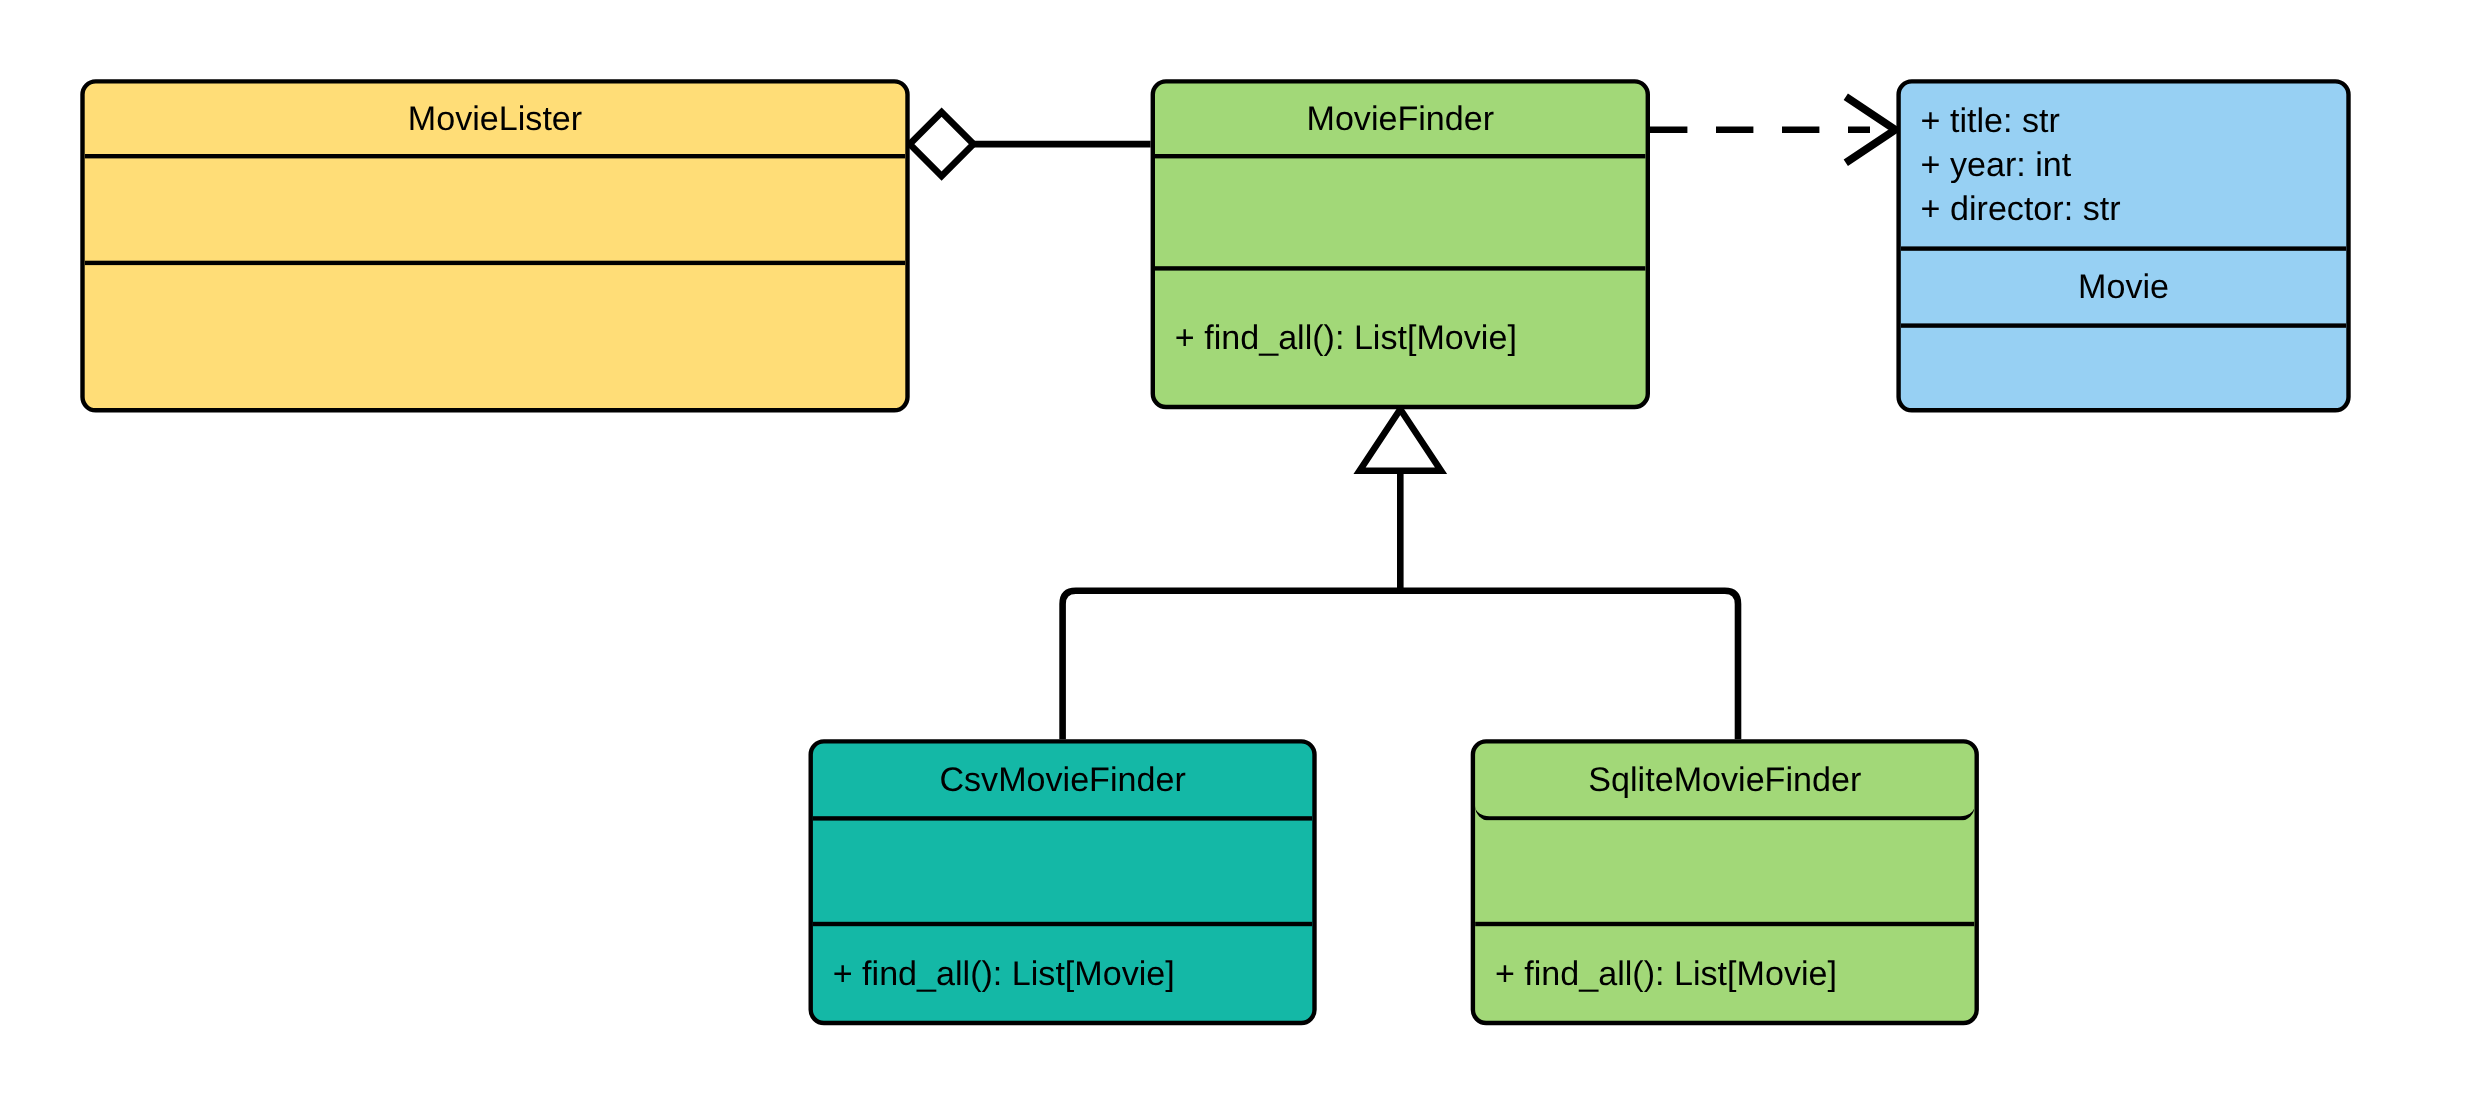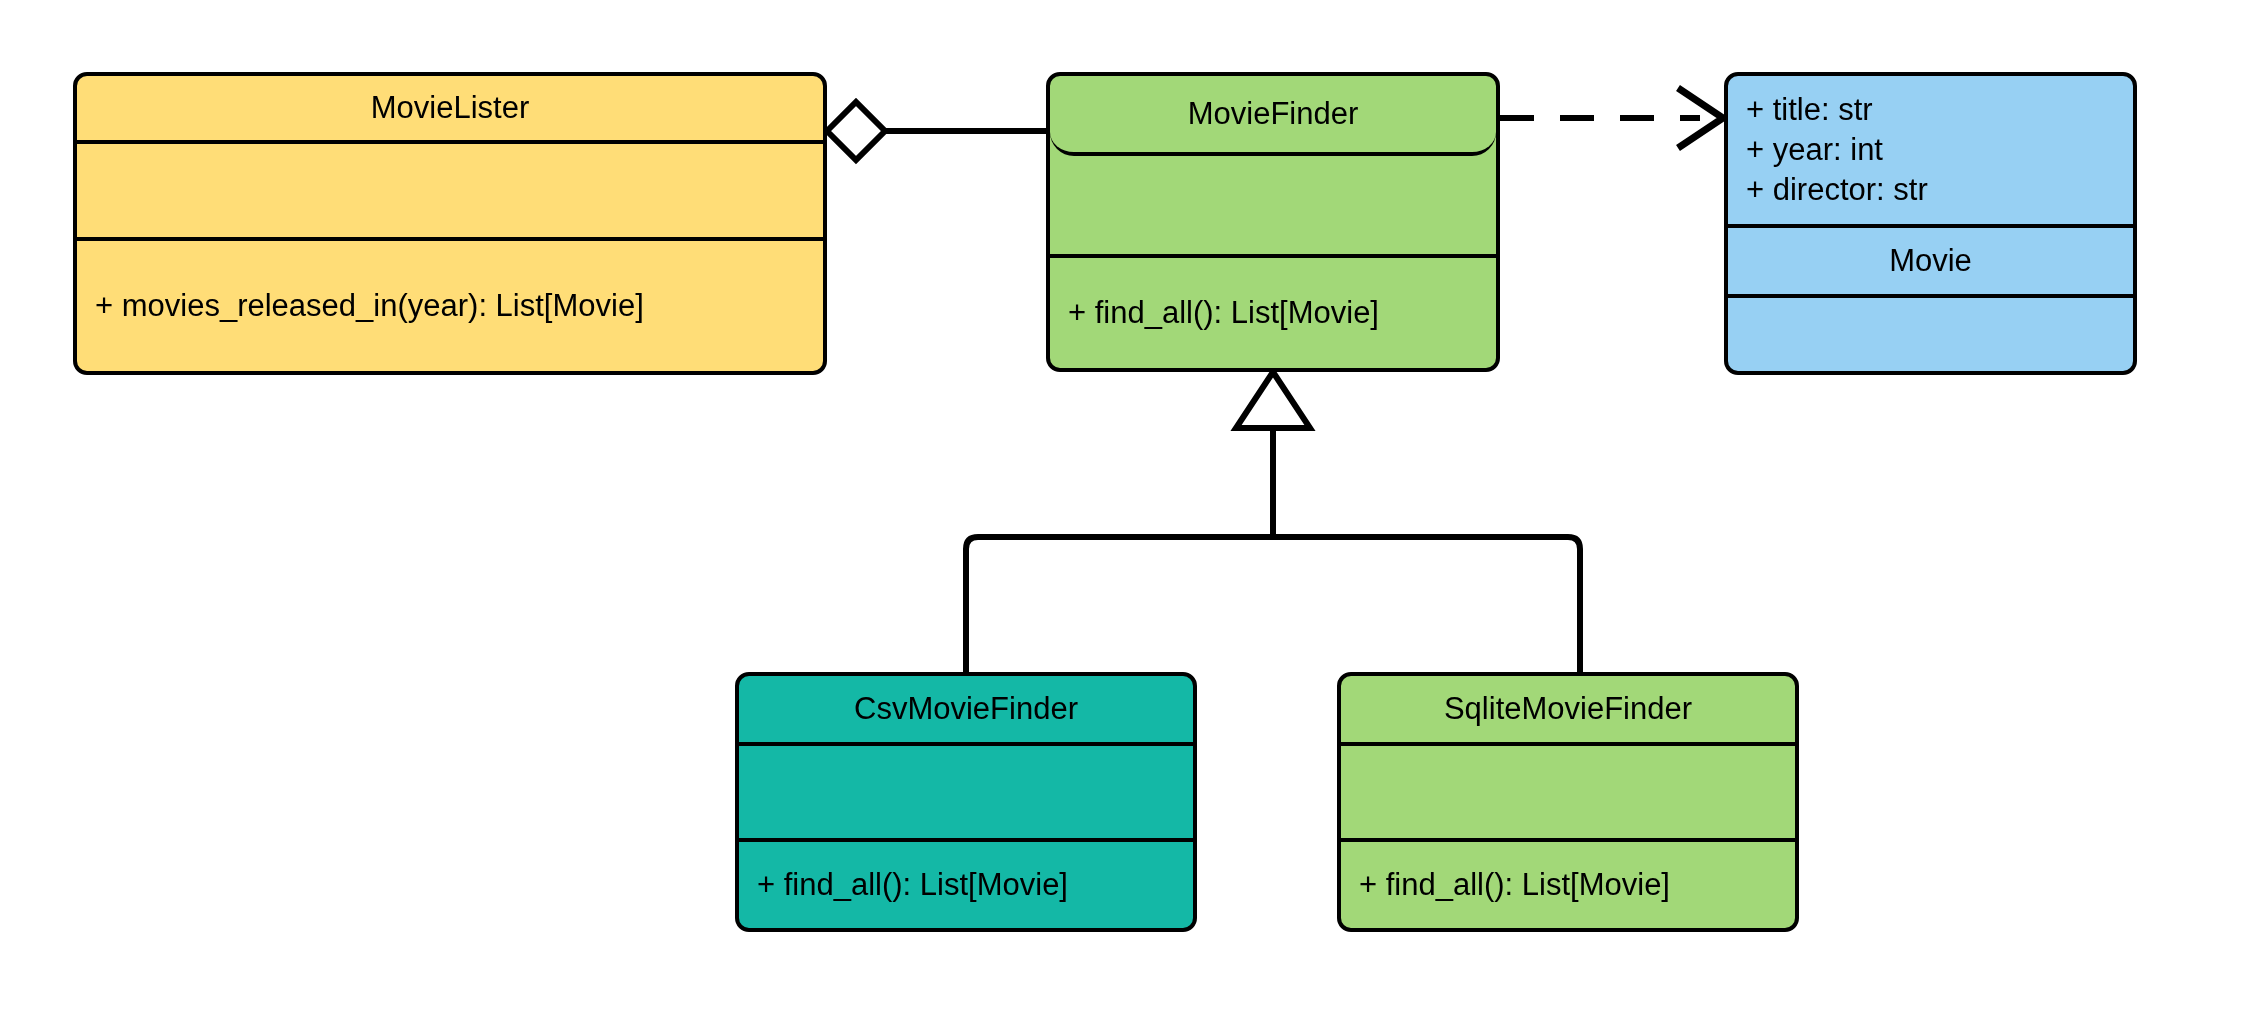--- a/index.html
+++ b/index.html
@@ -92,26 +92,25 @@
       <polygon points="1273,372 1310,428 1236,428" fill="#FFFFFF" stroke="#000000" stroke-width="6" stroke-linejoin="miter"></polygon>
     </g>
   </svg>
 
   <div class="uml-class" style="left:73px; top:72px; width:754px; height:303px; background:#FFDD77;">
     <div class="compartment divided" style="height:68px;">
       <div class="class-name">MovieLister</div>
     </div>
     <div class="compartment divided" style="height:97px;"></div>
     <div class="compartment members" style="flex:1;">
-      <div class="member-line">+ movies_released_in(year): List[Movie]</div>
     </div>
   </div>
 
   <div class="uml-class" style="left:1046px; top:72px; width:454px; height:300px; background:#A2D878;">
-    <div class="compartment divided" style="height:80px;border-radius:24px;">
+    <div class="compartment divided" style="height:68px;">
       <div class="class-name">MovieFinder</div>
     </div>
     <div class="compartment divided" style="height:102px;"></div>
     <div class="compartment members single" style="flex:1;">
       <div class="member-line">+ find_all(): List[Movie]</div>
     </div>
   </div>
 
   <div class="uml-class" style="left:1724px; top:72px; width:413px; height:303px; background:#97D0F3;">
     <div class="compartment divided members" style="height:152px;">
@@ -129,21 +128,21 @@
     <div class="compartment divided" style="height:70px;">
       <div class="class-name">CsvMovieFinder</div>
     </div>
     <div class="compartment divided" style="height:96px;"></div>
     <div class="compartment members single" style="flex:1;">
       <div class="member-line">+ find_all(): List[Movie]</div>
     </div>
   </div>
 
   <div class="uml-class" style="left:1337px; top:672px; width:462px; height:260px; background:#A2D878;">
-    <div class="compartment divided" style="height:70px;">
+    <div class="compartment divided" style="height:70px;border-radius:13px;">
       <div class="class-name">SqliteMovieFinder</div>
     </div>
     <div class="compartment divided" style="height:96px;"></div>
     <div class="compartment members single" style="flex:1;">
       <div class="member-line">+ find_all(): List[Movie]</div>
     </div>
   </div>
 
 </div>
 

